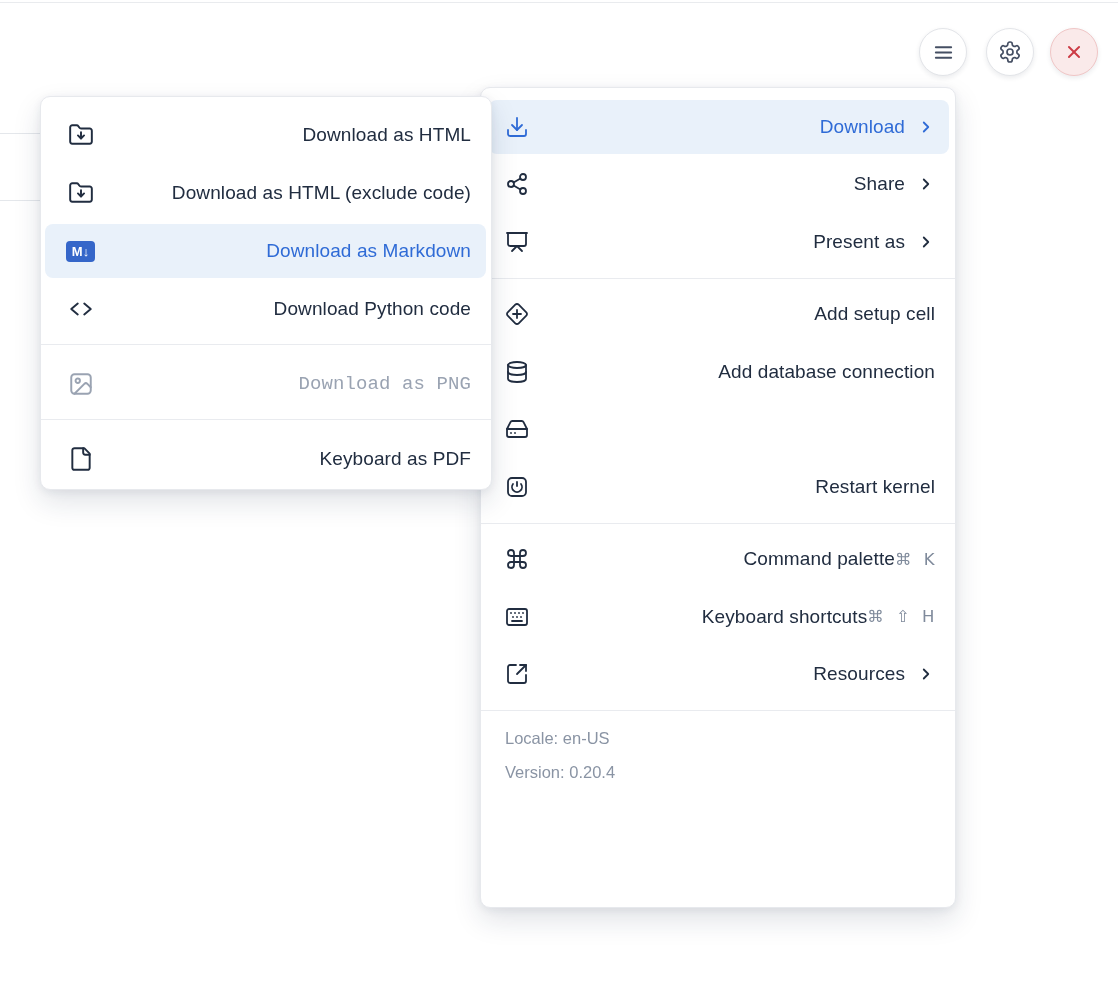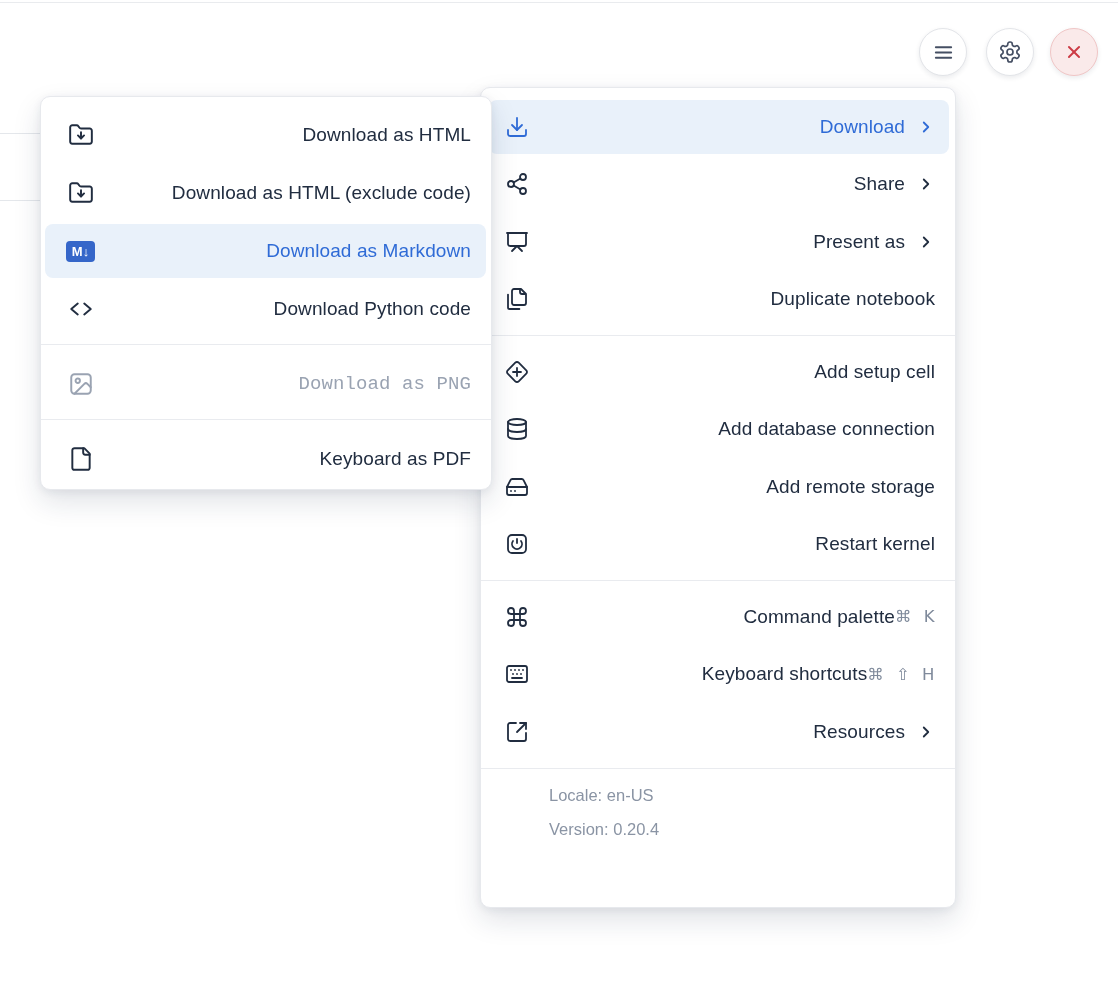--- a/index.html
+++ b/index.html
@@ -58,21 +58,21 @@
     flex:0 0 auto; font-family:"DejaVu Sans", sans-serif;
     font-size:16.5px; color:var(--muted,#7f8a9b);
     word-spacing:6px; letter-spacing:.5px; white-space:nowrap;
   }
 
   .divider { height:1px; background:#e9ebef; }
   .main-menu .divider { margin:7px 0; }
   .sub-menu .divider { margin:6px 0 10px; }
 
   .menu-footer { padding:3px 24px 0; }
-  .footer-row { height:34px; display:flex; align-items:center; font-size:16.5px; color:var(--footer_text,#8a94a4);margin-left:44px; }
+  .footer-row { height:34px; display:flex; align-items:center; font-size:16.5px; color:var(--footer_text,#8a94a4); }
 
   .md-badge {
     width:29px; height:21px; border-radius:4px;
     background:var(--badge,#3566c9); color:#ffffff;
     font-weight:bold; font-size:13px; line-height:21px; text-align:center;
     display:inline-block; letter-spacing:0;
   }
 </style>
 </head>
 <body>
@@ -152,30 +152,20 @@
         </svg>
     </span>
     <span class="lbl">Present as</span>
     <span class="chev">
       <svg width="18" height="18" viewBox="0 0 24 24" fill="none" stroke="currentColor" stroke-width="2.4" stroke-linecap="round" stroke-linejoin="round">
           <path d="m9 18 6-6-6-6"></path>
         </svg>
     </span>
   </div>
 
-  <div class="mi">
-    <span class="ic">
-      <svg width="24" height="24" viewBox="0 0 24 24" fill="none" stroke="currentColor" stroke-width="1.8" stroke-linecap="round" stroke-linejoin="round">
-          <path d="M20 7h-3a2 2 0 0 1-2-2V2"></path>
-          <path d="M9 18a2 2 0 0 1-2-2V4a2 2 0 0 1 2-2h7l5 5v9a2 2 0 0 1-2 2Z"></path>
-          <path d="M3 7.6v12.8A1.6 1.6 0 0 0 4.6 22h9.8"></path>
-        </svg>
-    </span>
-    <span class="lbl">Duplicate notebook</span>
-  </div>
 
 
   <div class="divider"></div>
 
   <div class="mi">
     <span class="ic">
       <svg width="24" height="24" viewBox="0 0 24 24" fill="none" stroke="currentColor" stroke-width="1.8" stroke-linecap="round" stroke-linejoin="round">
           <path d="M2.7 10.3a2.41 2.41 0 0 0 0 3.41l7.59 7.59a2.41 2.41 0 0 0 3.41 0l7.59-7.59a2.41 2.41 0 0 0 0-3.41L13.7 2.71a2.41 2.41 0 0 0-3.41 0Z"></path>
           <path d="M12 8v8"></path>
           <path d="M8 12h8"></path>
@@ -197,21 +187,20 @@
 
   <div class="mi">
     <span class="ic">
       <svg width="24" height="24" viewBox="0 0 24 24" fill="none" stroke="currentColor" stroke-width="1.8" stroke-linecap="round" stroke-linejoin="round">
           <line x1="22" x2="2" y1="12" y2="12"></line>
           <path d="M5.45 5.11 2 12v6a2 2 0 0 0 2 2h16a2 2 0 0 0 2-2v-6l-3.45-6.89A2 2 0 0 0 16.76 4H7.24a2 2 0 0 0-1.79 1.11z"></path>
           <line x1="6" x2="6.01" y1="16" y2="16"></line>
           <line x1="10" x2="10.01" y1="16" y2="16"></line>
         </svg>
     </span>
-    <span class="lbl">Add remote storage</span>
   </div>
 
   <div class="mi">
     <span class="ic">
       <svg width="24" height="24" viewBox="0 0 24 24" fill="none" stroke="currentColor" stroke-width="1.8" stroke-linecap="round" stroke-linejoin="round">
           <rect width="18" height="18" x="3" y="3" rx="4"></rect>
           <path d="M12 7v4"></path>
           <path d="M7.998 9.003a5 5 0 1 0 8-.005"></path>
         </svg>
     </span>

